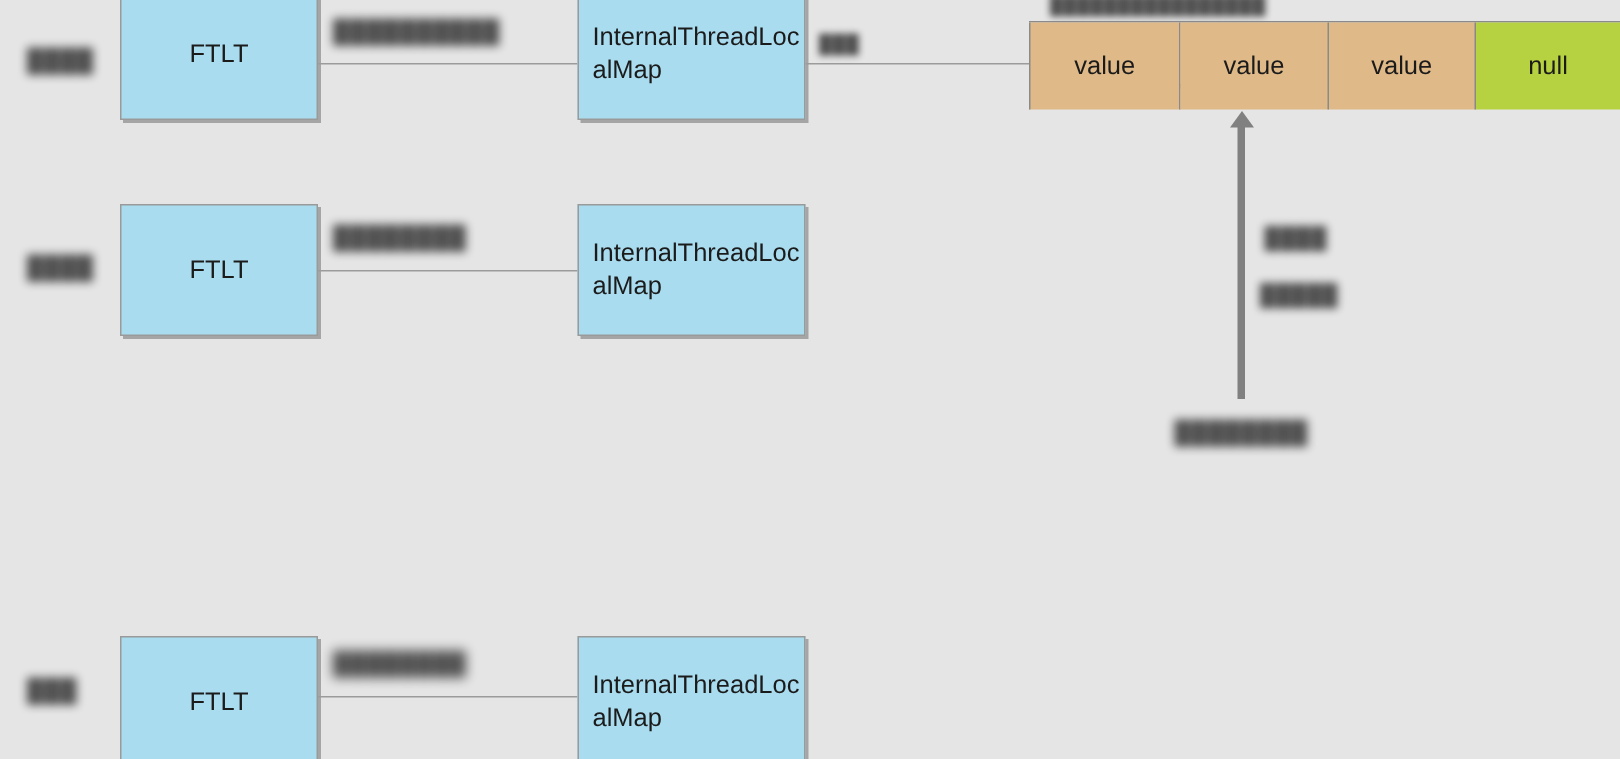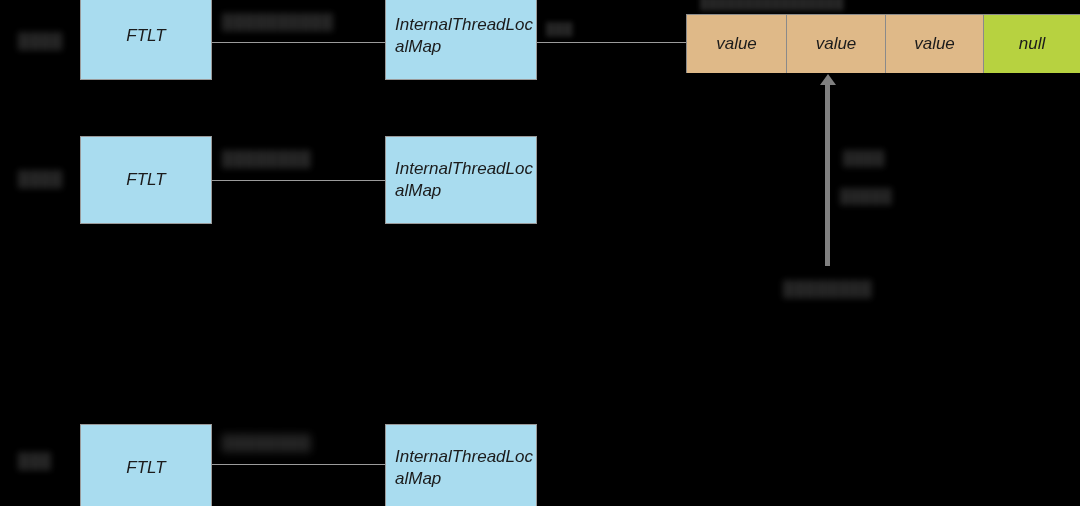--- a/index.html
+++ b/index.html
@@ -7,23 +7,22 @@
     padding: 0;
     background: #ffffff;
   }
   body {
     font-family: "Liberation Sans", sans-serif;
   }
   #canvas {
     position: relative;
     width: 1080px;
     height: 506px;
-    background: #000000;
+    background: #e5e5e5;
     overflow: hidden;
-    font-style: italic;
   }
 
   
   .abs { position: absolute; box-sizing: border-box; }
 
   
   .node-box {
     background: #a9dcef;
     border: 1px solid #9a9a9a;
     box-shadow: 2px 2px 0 rgba(0,0,0,0.28);

